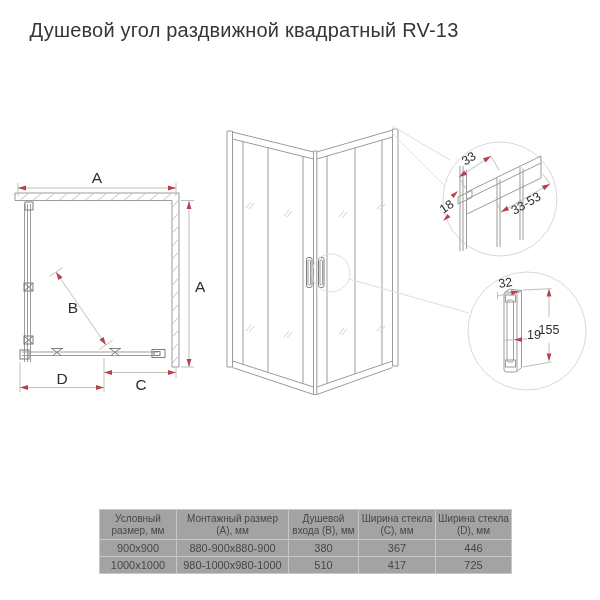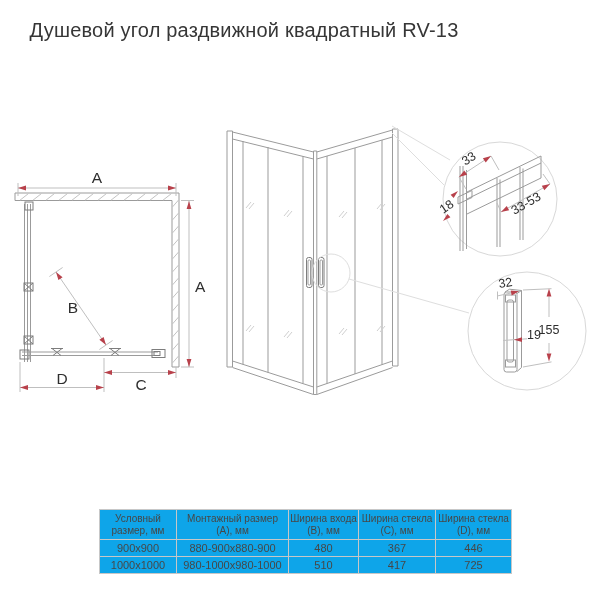--- a/index.html
+++ b/index.html
@@ -13,21 +13,21 @@
   .dettxt{font-size:12.5px;}
   .arr{fill:#b8414b;stroke:none;}
   .ln{stroke:#9b9b9b;fill:none;stroke-width:1;}
   .lnd{stroke:#7d7d7d;fill:none;stroke-width:1;}
   .dim{stroke:#bfbfbf;fill:none;stroke-width:1;}
   .hat{stroke:#c3c3c3;fill:none;stroke-width:1;}
   .fnt{stroke:#dedede;fill:none;stroke-width:1;}
   .spk{stroke:#d0d0d0;fill:none;stroke-width:1;}
   .callout{stroke:#d8d8d8;fill:#ffffff;stroke-width:1;}
   table.sizes{position:absolute;left:99px;top:509px;width:412px;
-        border-collapse:collapse;background:#0ea5e9;color:#474747;table-layout:fixed;}
+        border-collapse:collapse;background:#a3a3a3;color:#474747;table-layout:fixed;}
   table.sizes th,table.sizes td{border:1px solid #c7c7c7;text-align:center;vertical-align:middle;}
   table.sizes th{font-weight:400;font-size:10px;line-height:11.5px;height:27px;padding:1px;}
   table.sizes td{font-size:11px;line-height:13px;height:16px;padding:0 1px;}
 </style>
 </head>
 <body>
 
 <div class="title">
   <div>Душевой угол раздвижной квадратный RV-13</div>
 </div>
@@ -206,30 +206,30 @@
     <col style="width:77px">
       <col style="width:112px">
       <col style="width:70px">
     <col style="width:77px">
       <col style="width:76px">
   </colgroup>
   <thead>
     <tr>
       <th>Условный размер, мм</th>
       <th>Монтажный размер (A), мм</th>
-      <th>Ширина входа (B), мм</th>
+      <th>Душевой входа (B), мм</th>
       <th>Ширина стекла (C), мм</th>
       <th>Ширина стекла (D), мм</th>
     </tr>
   </thead>
   <tbody>
     <tr>
       <td>900x900</td>
       <td>880-900x880-900</td>
-      <td>480</td>
+      <td>380</td>
       <td>367</td>
       <td>446</td>
     </tr>
     <tr>
       <td>1000x1000</td>
       <td>980-1000x980-1000</td>
       <td>510</td>
       <td>417</td>
       <td>725</td>
     </tr>

